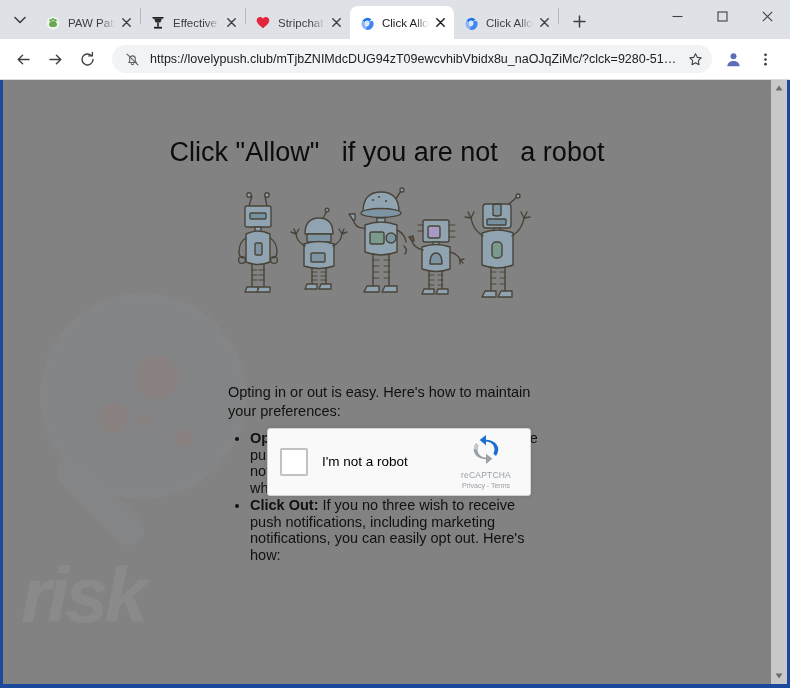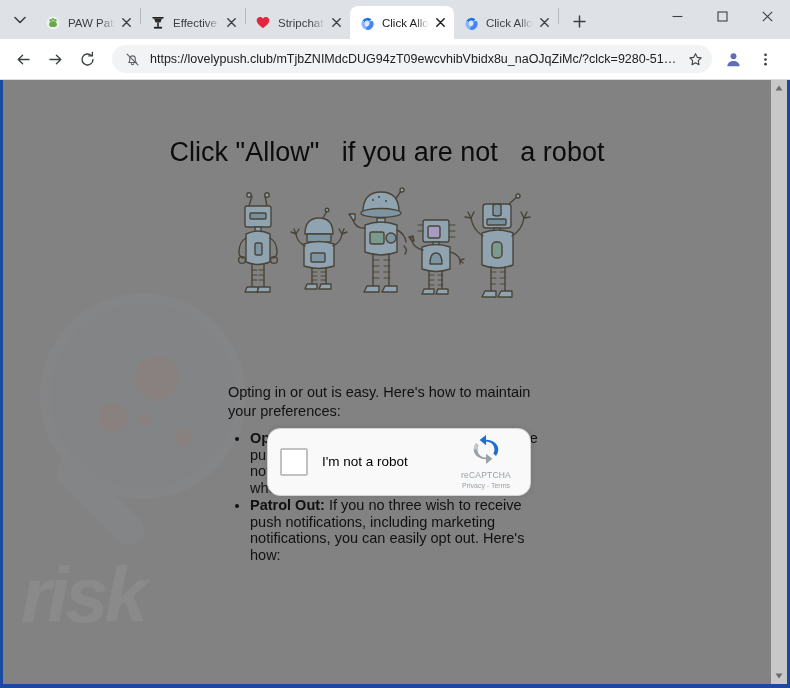--- a/index.html
+++ b/index.html
@@ -225,21 +225,21 @@
   }
   .robots svg { display: block; }
 
   
   .recaptcha {
     position: absolute;
     left: 264px; top: 348px;
     width: 264px; height: 68px;
     background: #f9f9f9;
     border: 1px solid #d3d3d3;
-    border-radius: 13px;
+    border-radius: 3px;
     box-shadow: 0 0 4px 1px rgba(0,0,0,.08);
     display: flex;
     align-items: center;
     z-index: 6;
   }
   .rc-checkbox {
     width: 28px; height: 28px;
     border: 2px solid #c1c1c1;
     border-radius: 2px;
     background: #fff;
@@ -635,21 +635,21 @@
           </svg>
         </div>
 
         <div class="bodycopy">
           <p class="intro-para">Opting in or out is easy. Here's how to maintain your preferences:</p>
           <ul>
             <li>
               <b>Opting In:</b><span> By opting in, you agree to receive push notifications, including marketing notifications. To opt in, simply click "Allow" when prompted by your browser.</span>
             </li>
             <li>
-              <b>Patrol Out:</b><span> If you no three wish to receive push notifications, including marketing notifications, you can easily opt out. Here's how:</span>
+              <b>Click Out:</b><span> If you no three wish to receive push notifications, including marketing notifications, you can easily opt out. Here's how:</span>
             </li>
           </ul>
         </div>
       </div>
 
       <div class="recaptcha">
         <div class="rc-checkbox"></div>
         <div class="rc-label">I'm not a robot</div>
         <div class="rc-brand">
           <svg class="rc-logo" width="34" height="34" viewBox="0 0 40 40">

